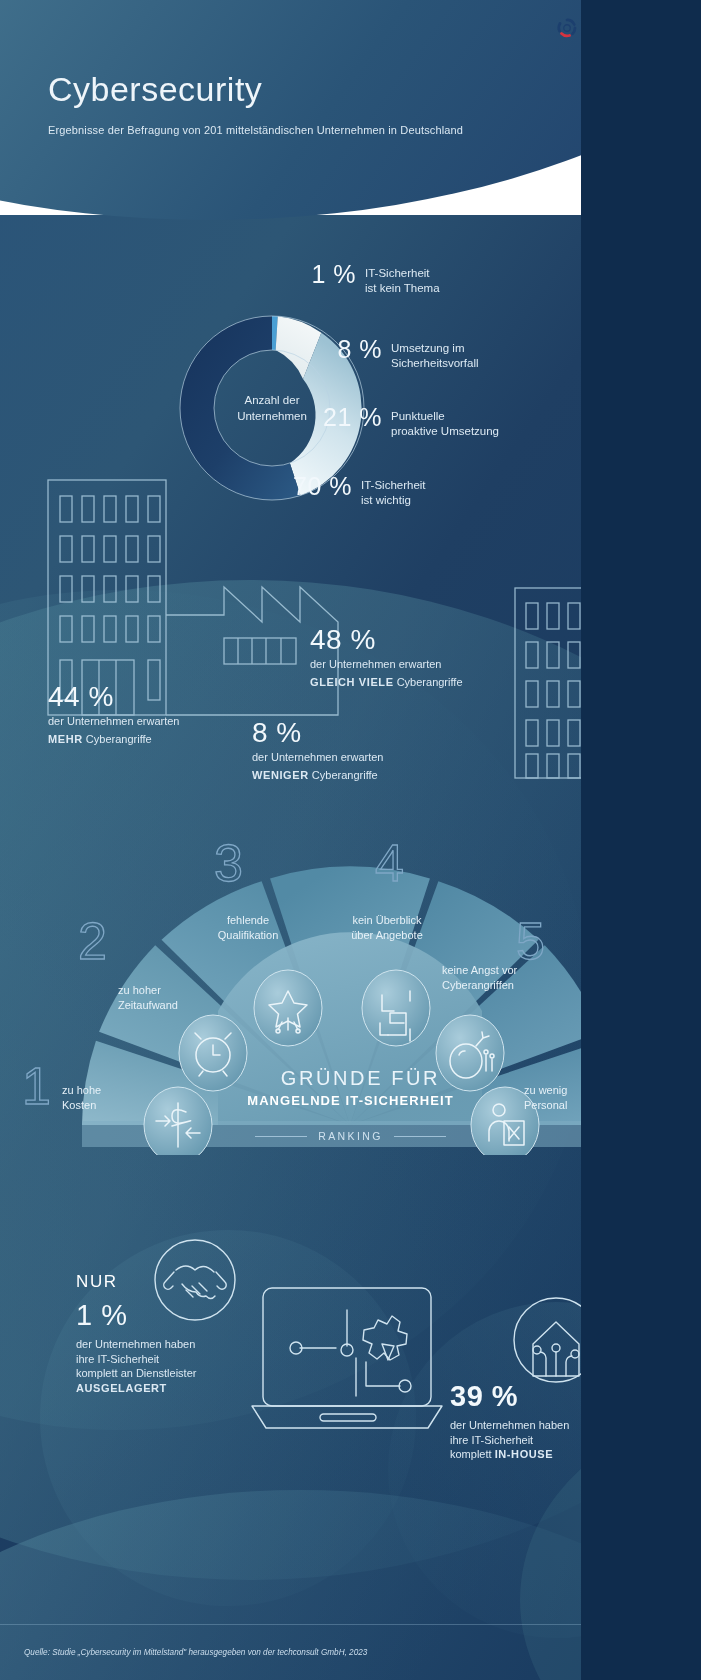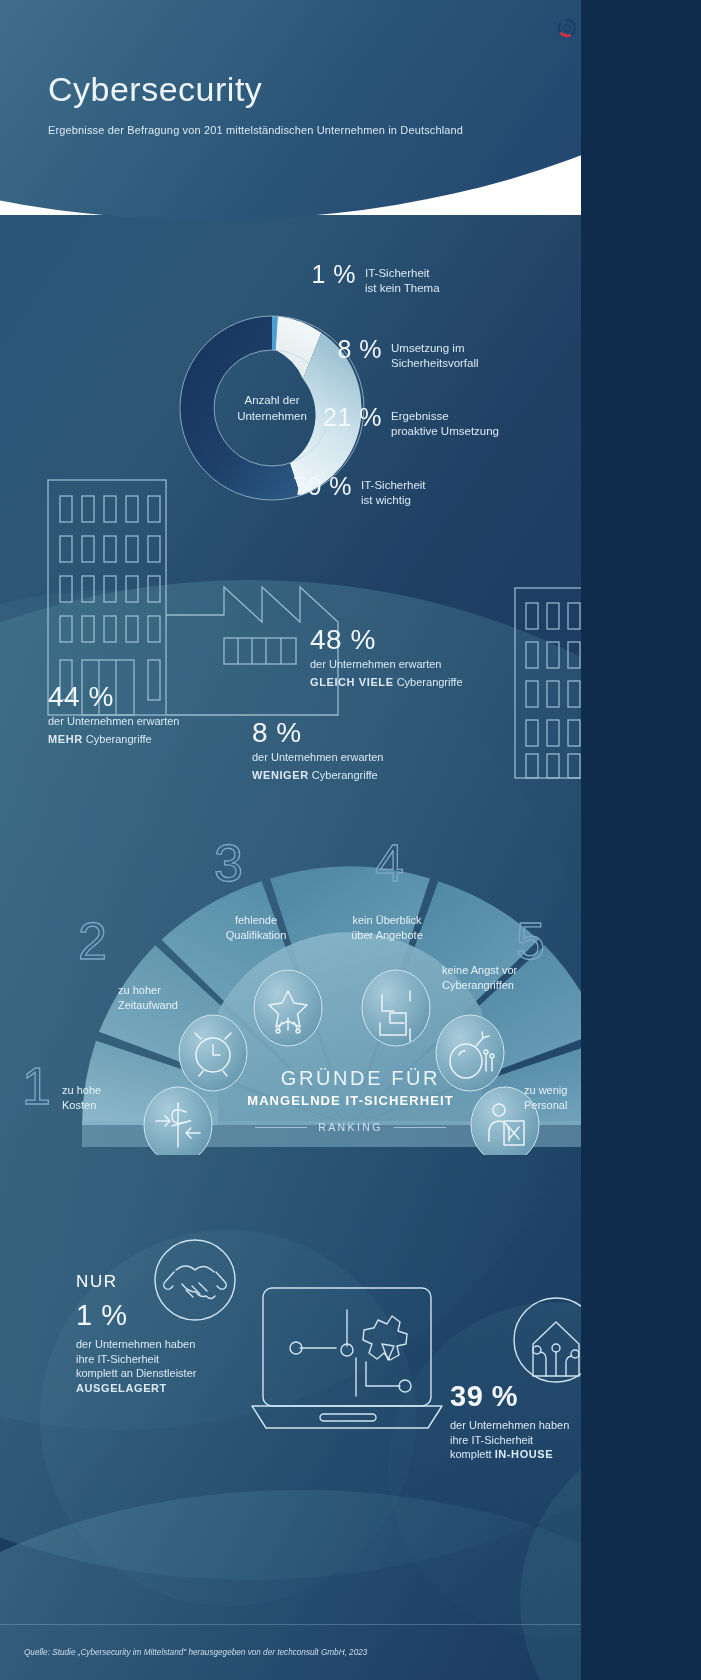--- a/index.html
+++ b/index.html
@@ -72,21 +72,21 @@
   }
   .fan-lbl.l { text-align:left; width:90px; }
   .fan-lbl.r { text-align:left; width:90px; }
   #fan-center {
     position:absolute; left:0; right:0; top:242px;
     text-align:center;
   }
   #fan-center .t1 { font-size:20px; font-weight:300; letter-spacing:2.6px; color:#eaf4fa;margin-left:20px; }
   #fan-center .t2 { font-size:13px; font-weight:bold; letter-spacing:1.1px; color:#ffffff; margin-top:3px; }
   #fan-center .t3 {
-    font-size:10.5px; letter-spacing:2.4px; color:#cfe2ef; margin-top:13px;
+    font-size:10.5px; letter-spacing:2.4px; color:#cfe2ef; margin-top:22px;
     display:flex; align-items:center; justify-content:center; gap:11px;
   }
   #fan-center .t3 .rule { width:52px; height:1px; background:#9fc0d6; display:block; }
 
   
   #out-sec { position:absolute; left:0; top:1200px; width:701px; height:330px; }
   #nur-block { position:absolute; left:76px; top:72px; width:190px; }
   #nur-block .nur { font-size:17px; font-weight:normal; letter-spacing:1.6px; color:#ffffff; }
   #nur-block .pct { font-size:29px; display:block; margin-top:9px; line-height:1; }
   #nur-block .lbl { font-size:11px; margin-top:7px; }
@@ -231,21 +231,21 @@
     </div>
     <div class="legend-item" style="left:320px; top:97px;">
       <span class="pct">8 %</span>
       <span class="lbl">
         <span>Umsetzung im</span><br><span>Sicherheitsvorfall</span>
       </span>
     </div>
     <div class="legend-item" style="left:320px; top:165px;">
       <span class="pct">21 %</span>
       <span class="lbl">
-        <span>Ergebnisse</span><br><span>proaktive Umsetzung</span>
+        <span>Punktuelle</span><br><span>proaktive Umsetzung</span>
       </span>
     </div>
     <div class="legend-item" style="left:290px; top:234px;">
       <span class="pct">70 %</span>
       <span class="lbl">
         <span>IT-Sicherheit</span><br><span>ist wichtig</span>
       </span>
     </div>
   </div>
 
@@ -462,21 +462,21 @@
     <div class="fan-num" style="left:375px; top:12px;">4</div>
     <div class="fan-num" style="left:516px; top:90px;">5</div>
     <div class="fan-num" style="left:600px; top:235px;">6</div>
 
     <div class="fan-lbl l" style="left:62px;  top:258px;">
       <span>zu hohe</span><br><span>Kosten</span>
     </div>
     <div class="fan-lbl l" style="left:118px; top:158px;">
       <span>zu hoher</span><br><span>Zeitaufwand</span>
     </div>
-    <div class="fan-lbl" style="left:196px; top:88px;">
+    <div class="fan-lbl" style="left:188px; top:88px;">
       <span>fehlende</span><br><span>Qualifikation</span>
     </div>
     <div class="fan-lbl" style="left:327px; top:88px;">
       <span>kein Überblick</span><br><span>über Angebote</span>
     </div>
     <div class="fan-lbl r" style="left:442px; top:138px;">
       <span>keine Angst vor</span><br><span>Cyberangriffen</span>
     </div>
     <div class="fan-lbl r" style="left:524px; top:258px;">
       <span>zu wenig</span><br><span>Personal</span>

